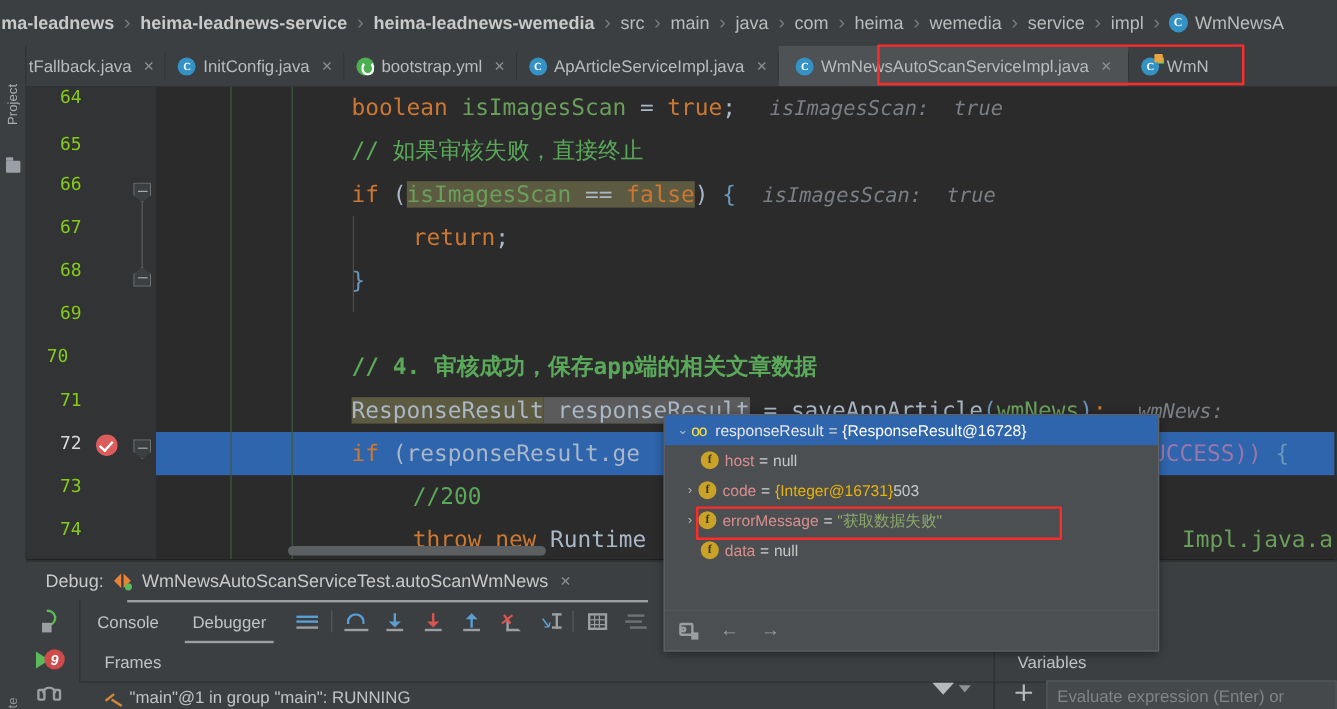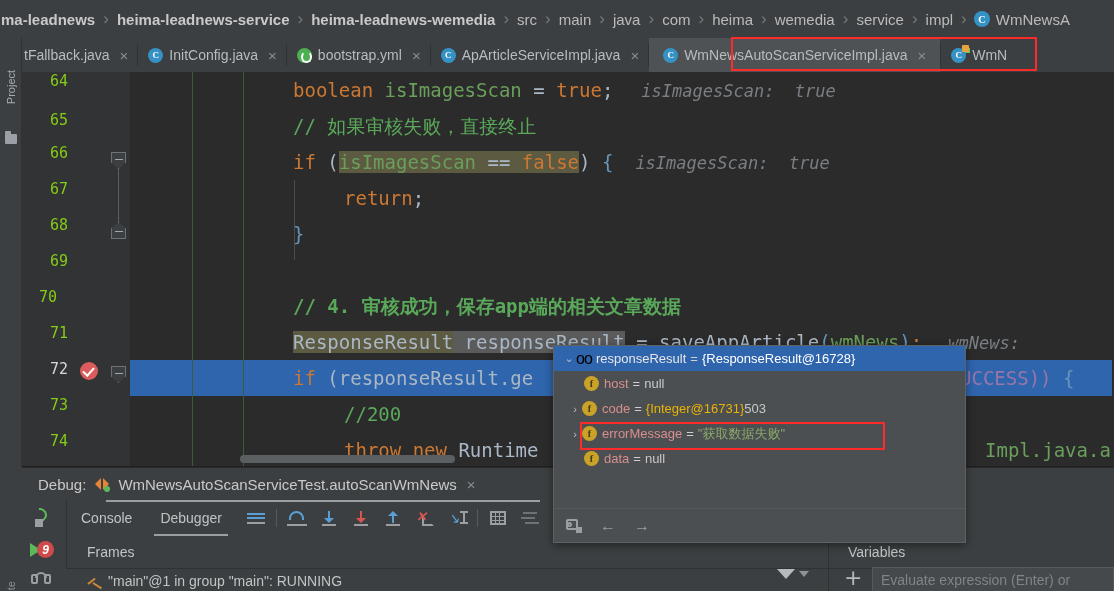--- a/index.html
+++ b/index.html
@@ -207,21 +207,21 @@
   .tt-row {
     position: relative; height: 25px; display: flex; align-items: center;
     padding-left: 8px; white-space: nowrap;
   }
   .tt-row.sel { background: #2f65ad; }
   .tt-arrow {
     width: 14px; flex: none; text-align: center;
     color: #b8bcbd; font-size: 11px;
   }
   .tt-ico-glasses {
-    width: 20px; flex: none; color: #000000; font-size: 16px;
+    width: 20px; flex: none; color: #fde047; font-size: 13px;
     letter-spacing: -1px;
   }
   .tt-ico-f {
     width: 15px; height: 15px; border-radius: 50%; flex: none;
     background: #c9a227; color: #3a3a1a; font-size: 10px;
     font-weight: bold; display: inline-flex;
     align-items: center; justify-content: center;
     font-family: "Liberation Serif", serif; margin-right: 5px;
   }
   .tt-name { color: #d98e8e; }

